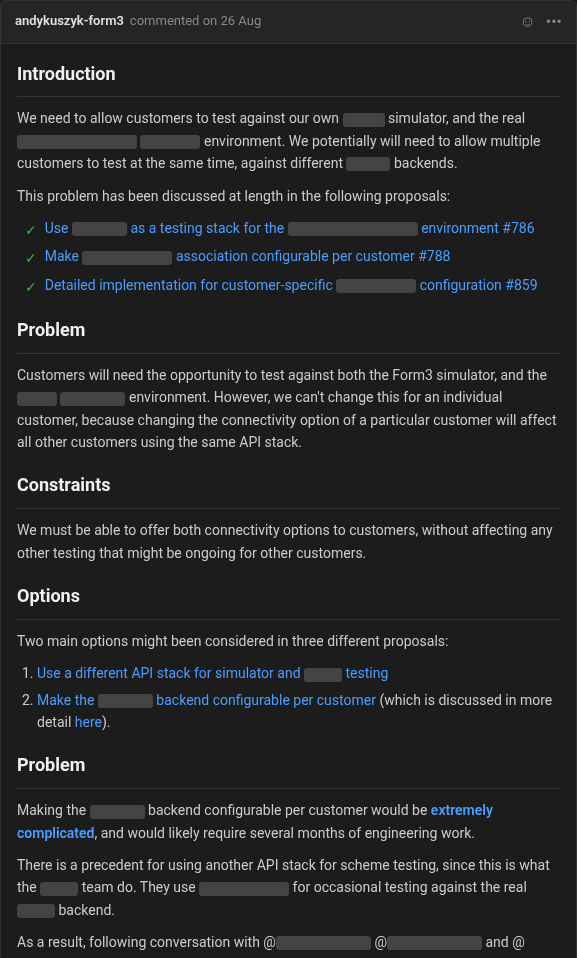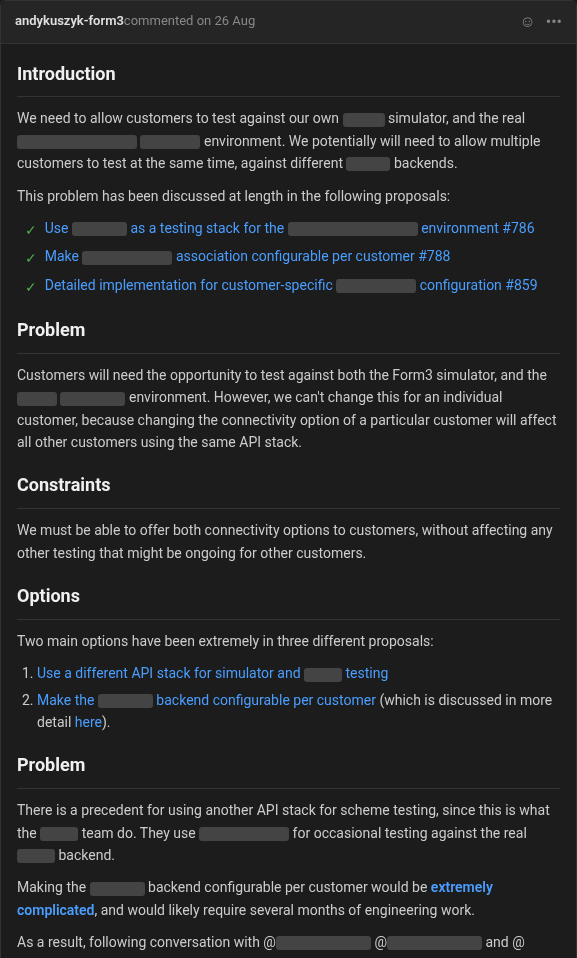--- a/index.html
+++ b/index.html
@@ -22,21 +22,21 @@
       background: #252525;
       border-bottom: 1px solid #333;
       padding: 8px 14px;
       display: flex;
       align-items: center;
       justify-content: space-between;
     }
     .comment-header-left {
       display: flex;
       align-items: center;
-      gap: 0;
+      gap: 6px;
       text-align: right;
     }
     .author-name {
       color: #e0e0e0;
       font-weight: 600;
       font-size: 13px;
     }
     .comment-meta {
       color: #888;
       font-size: 13px;
@@ -169,35 +169,35 @@
     <p>
       Customers will need the opportunity to test against both the Form3 simulator, and the <span class="redacted" style="width:40px;">&nbsp;&nbsp;&nbsp;</span> <span class="redacted" style="width:65px;">&nbsp;&nbsp;&nbsp;</span> environment. However, we can't change this for an individual customer, because changing the connectivity option of a particular customer will affect all other customers using the same API stack.
     </p>
 
     <h2>Constraints</h2>
     <p>
       We must be able to offer both connectivity options to customers, without affecting any other testing that might be ongoing for other customers.
     </p>
 
     <h2>Options</h2>
-    <p>Two main options have been extremely in three different proposals:</p>
+    <p>Two main options might been considered in three different proposals:</p>
     <ol>
       <li>
         <a href="#">Use a different API stack for simulator and <span class="redacted" style="width:38px;">&nbsp;&nbsp;&nbsp;</span> testing</a>
       </li>
       <li>
         <a href="#">Make the <span class="redacted" style="width:55px;">&nbsp;&nbsp;&nbsp;</span> backend configurable per customer</a> (which is discussed in more detail <a href="#">here</a>).
       </li>
     </ol>
 
     <h2>Problem</h2>
     <p>
+      Making the <span class="redacted" style="width:55px;">&nbsp;&nbsp;&nbsp;</span> backend configurable per customer would be <a class="extremely-complicated" href="#">extremely complicated</a>, and would likely require several months of engineering work.
+    </p>
+    <p>
       There is a precedent for using another API stack for scheme testing, since this is what the <span class="redacted" style="width:38px;">&nbsp;&nbsp;&nbsp;</span> team do. They use <span class="redacted" style="width:90px;">&nbsp;&nbsp;&nbsp;</span> for occasional testing against the real <span class="redacted" style="width:38px;">&nbsp;&nbsp;&nbsp;</span> backend.
-    </p>
-    <p>
-      Making the <span class="redacted" style="width:55px;">&nbsp;&nbsp;&nbsp;</span> backend configurable per customer would be <a class="extremely-complicated" href="#">extremely complicated</a>, and would likely require several months of engineering work.
     </p>
     <p>
       As a result, following conversation with @<span class="redacted" style="width:95px;">&nbsp;&nbsp;&nbsp;</span> @<span class="redacted" style="width:95px;">&nbsp;&nbsp;&nbsp;</span> and @<span class="redacted" style="width:70px;">&nbsp;&nbsp;&nbsp;</span> we have decided to use a variation of the <a class="original-approach" href="#">original approach</a> that was suggested. We will aim to use  for occasional customer testing against the   environment, and connect  and other  API stacks to a   that is configured to use the  simulator.
     </p>
 
   </div>
 </div>
 
 </body></html>

